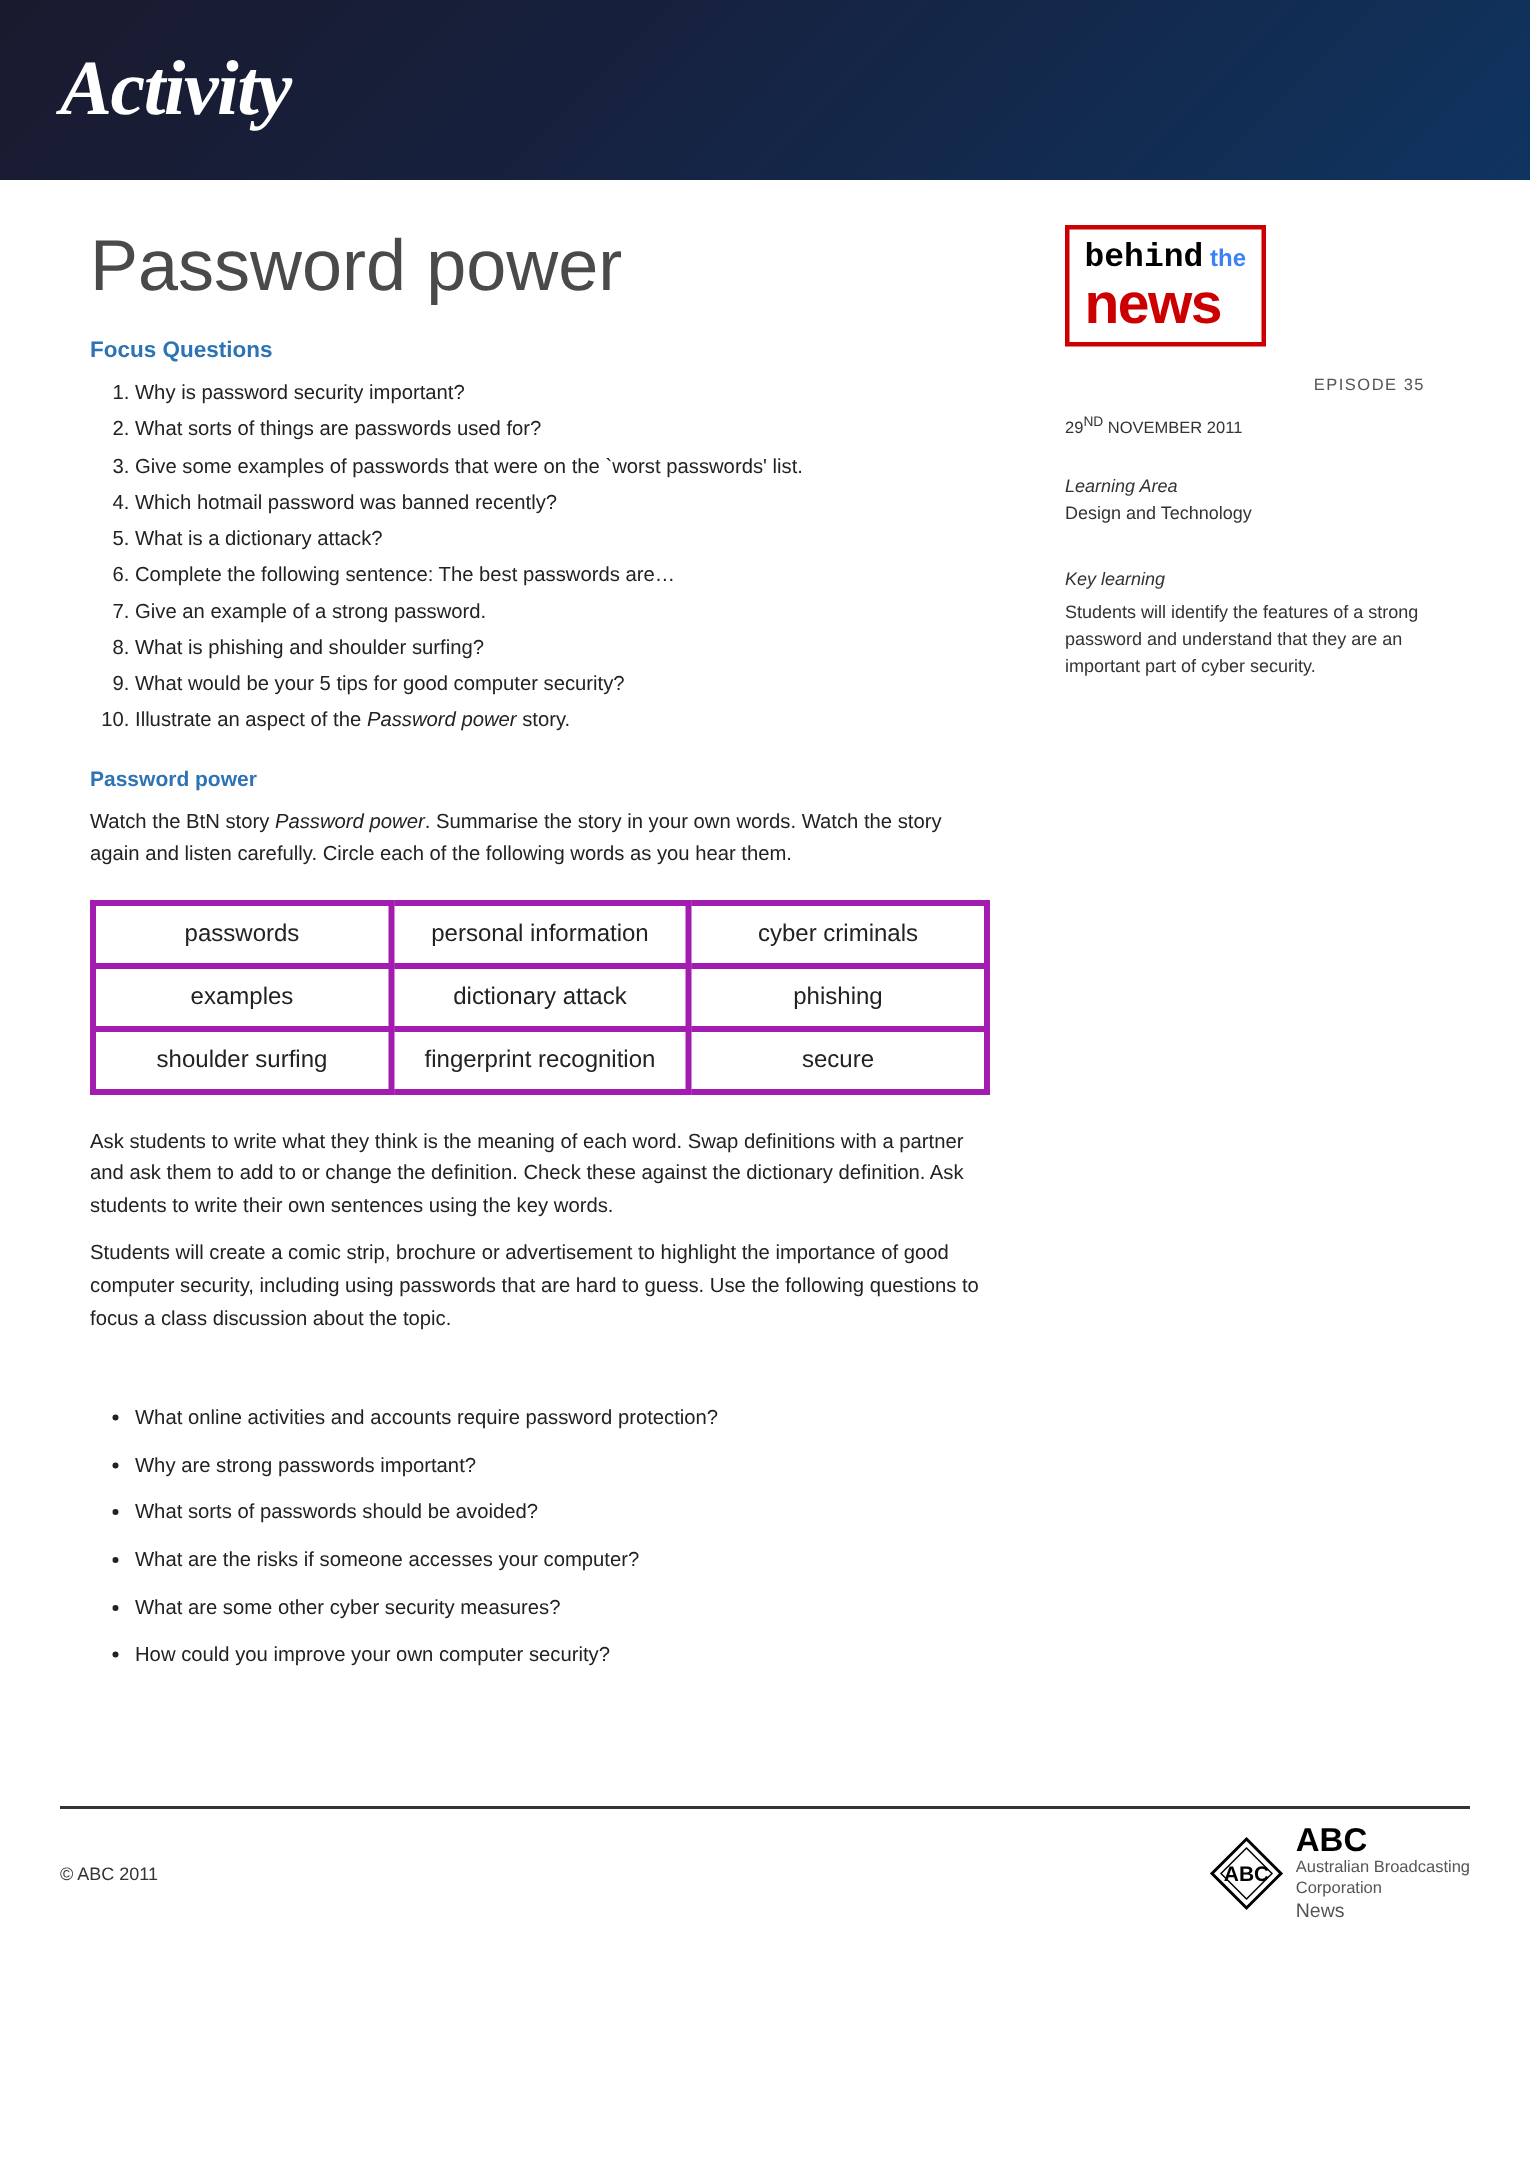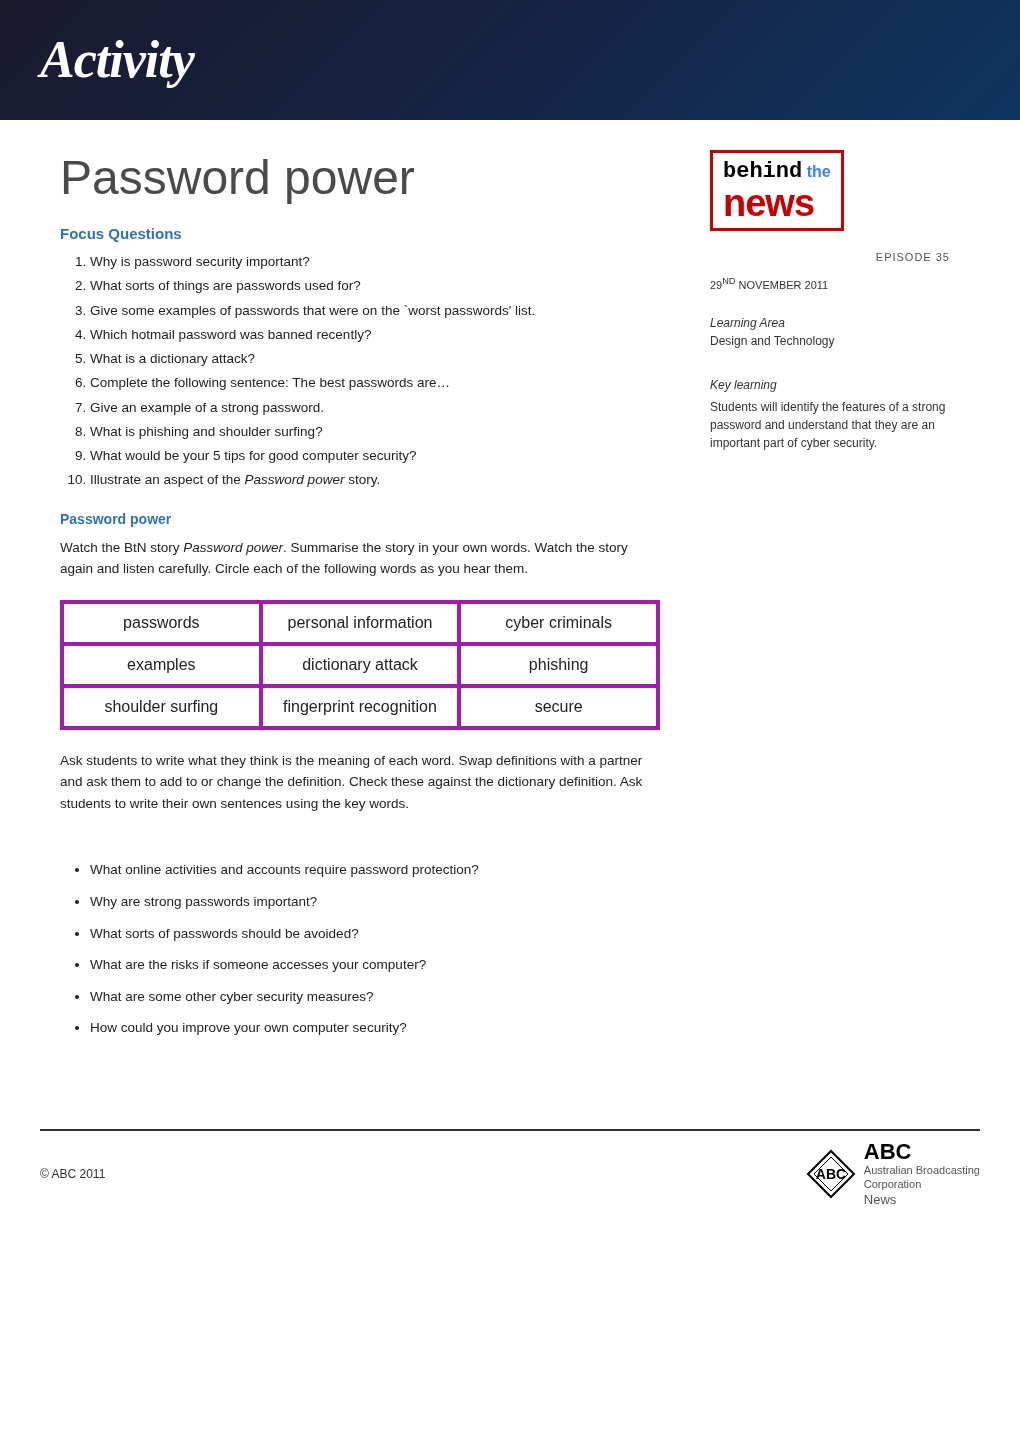--- a/index.html
+++ b/index.html
@@ -264,20 +264,21 @@
         <tr>
           <td>shoulder surfing</td>
           <td>fingerprint recognition</td>
           <td>secure</td>
         </tr>
       </tbody>
     </table>
 
     <p class="body-text">Ask students to write what they think is the meaning of each word.   Swap definitions with a partner and ask them to add to or change the definition. Check these against the dictionary definition.  Ask students to write their own sentences using the key words.</p>
 
+    <p class="body-text">Students will create a comic strip, brochure or advertisement to highlight the importance of good computer security, including using passwords that are hard to guess.   Use the following questions to focus a class discussion about the topic.</p>
 
     <div class="spacer"></div>
 
     <ul class="bullet-list">
       <li><span>What online activities and accounts require password protection?</span></li>
       <li><span>Why are strong passwords important?</span></li>
       <li><span>What sorts of passwords should be avoided?</span></li>
       <li><span>What are the risks if someone accesses your computer?</span></li>
       <li><span>What are some other cyber security measures?</span></li>
       <li><span>How could you improve your own computer security?</span></li>

